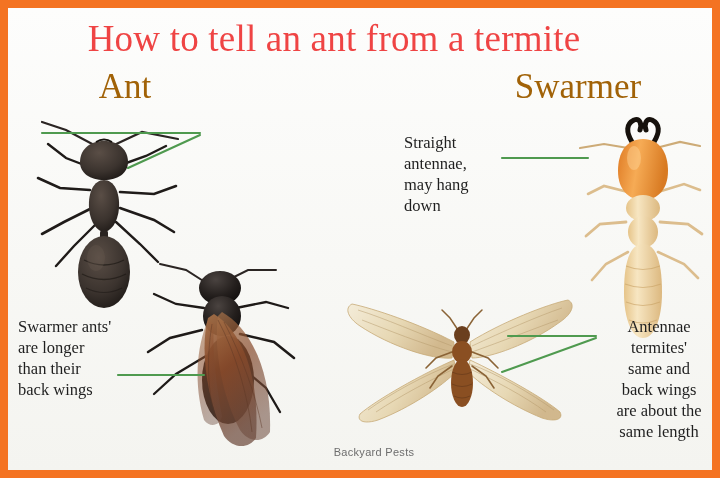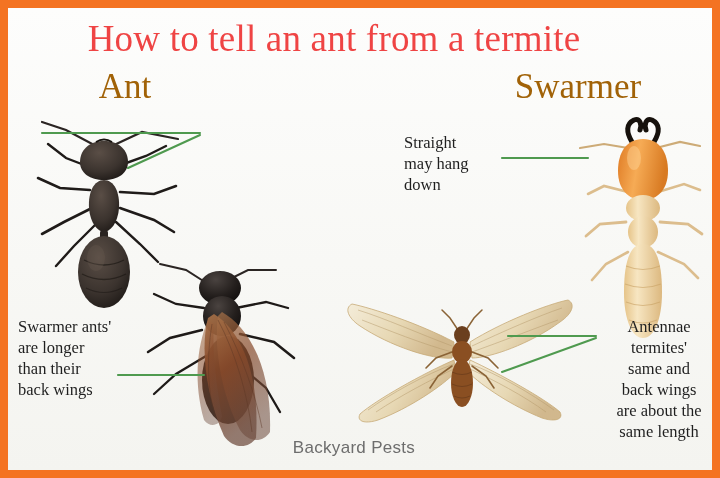--- a/index.html
+++ b/index.html
@@ -65,23 +65,24 @@
   .note.wings-ant      { left: 10px;  top: 308px; width: 140px; text-align: left; }
   .note.wings-term     { left: 595px; top: 308px; width: 112px; text-align: center; }
 
   .watermark {
     position: absolute;
     left: 0;
     bottom: 12px;
     width: 692px;
     text-align: center;
     font-family: "Liberation Sans", "DejaVu Sans", sans-serif;
-    font-size: 17px;
+    font-size: 11px;
     letter-spacing: 0.3px;
     color: #6d6d6d;
+    padding-left: 20px;
   }
 
   
   svg.layer {
     position: absolute;
     left: 0;
     top: 0;
     width: 704px;
     height: 462px;
     overflow: visible;
@@ -306,20 +307,21 @@
     </svg>
 
     <div class="title">How to tell an ant from a termite</div>
 
     <div class="col-head ant">Ant</div>
     <div class="col-head term">Swarmer</div>
 
 
     <div class="note antennae-term">
       <div>Straight</div>
+      <div>antennae,</div>
       <div>may hang</div>
       <div>down</div>
     </div>
 
     <div class="note wings-ant">
       <div>Swarmer ants'</div>
       <div>are longer</div>
       <div>than their</div>
       <div>back wings</div>
     </div>

